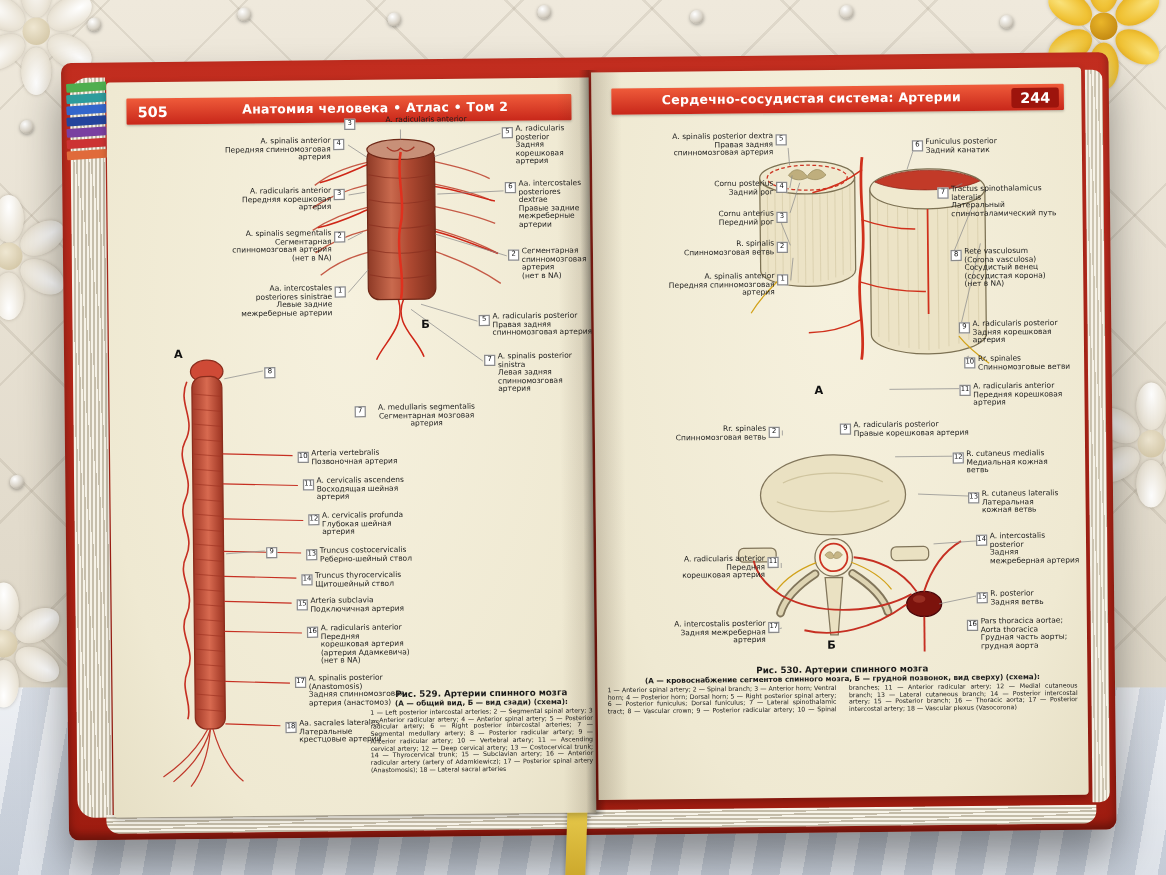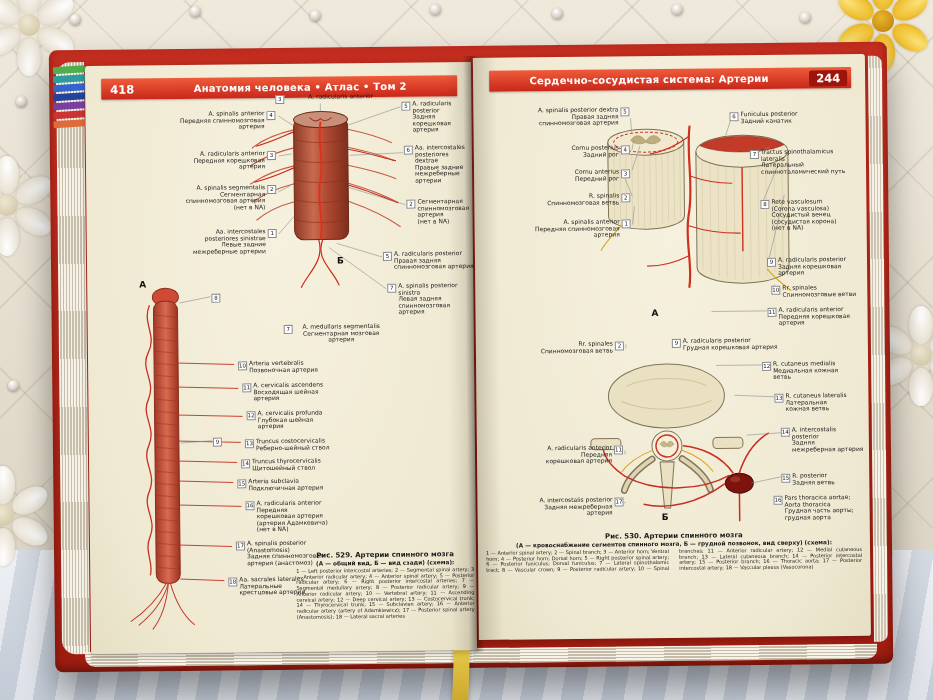--- a/index.html
+++ b/index.html
@@ -137,21 +137,21 @@
       <div class="tab" style="background:#3366cc"></div>
       <div class="tab" style="background:#24449c"></div>
       <div class="tab" style="background:#7a3fa0"></div>
       <div class="tab" style="background:#cc3333"></div>
       <div class="tab" style="background:#e06a3a"></div>
     </div>
     <div class="bookmark"></div>
 
     <div class="page page-left">
       <div class="page-header">
-        <span class="pg-num">418</span>
+        <span class="pg-num">505</span>
         <span class="hdr-title">Анатомия человека • Атлас • Том 2</span>
       </div>
 
       <svg class="fig-svg" width="386" height="588" viewBox="0 0 386 588">
         <defs>
           <linearGradient id="cylL" x1="0" y1="0" x2="1" y2="0">
             <stop offset="0" stop-color="#8e3a26"></stop>
               <stop offset="0.35" stop-color="#c96a4e"></stop>
             <stop offset="0.6" stop-color="#b04a32"></stop>
               <stop offset="1" stop-color="#7d2e1c"></stop>
@@ -581,21 +581,21 @@
             <span class="lab-text">
               <div>Rr. spinales</div>
               <div>Спинномозговая ветвь</div>
             </span>
             <span class="numbox">2</span>
           </div>
           <div class="fig-label align-l" style="left: 196px; top: 282px; width: 112px;">
             <span class="numbox">9</span>
             <span class="lab-text">
               <div>A. radicularis posterior</div>
-              <div>Грудная корешковая артерия</div>
+              <div>Правые корешковая артерия</div>
             </span>
           </div>
           <div class="fig-label align-l" style="left: 286px; top: 306px; width: 102px;">
             <span class="numbox">12</span>
             <span class="lab-text">
               <div>R. cutaneus medialis</div>
               <div>Медиальная кожная</div>
               <div>ветвь</div>
             </span>
           </div>

